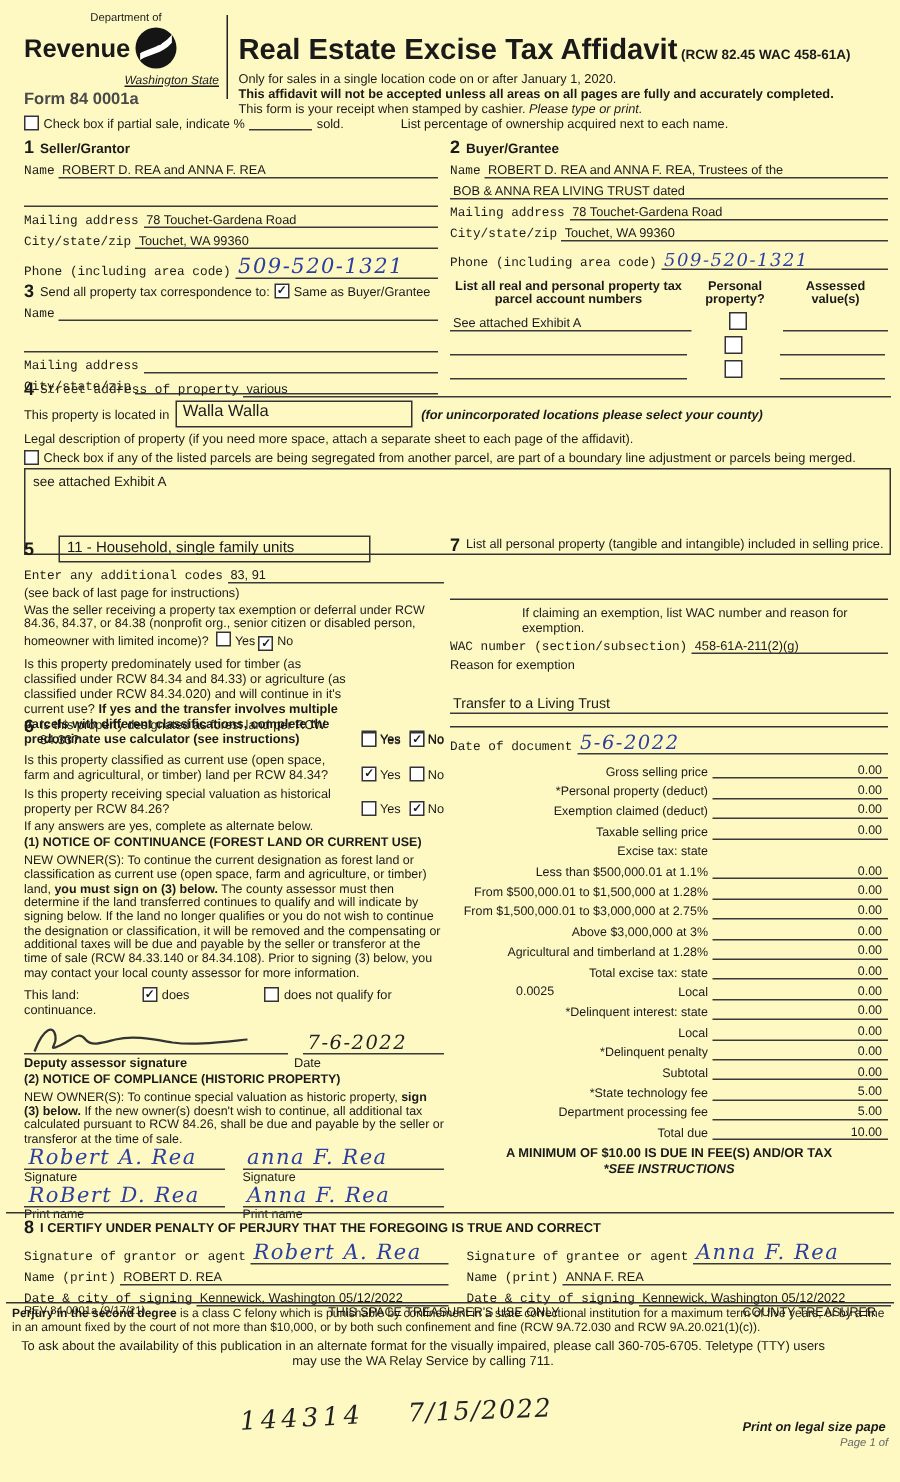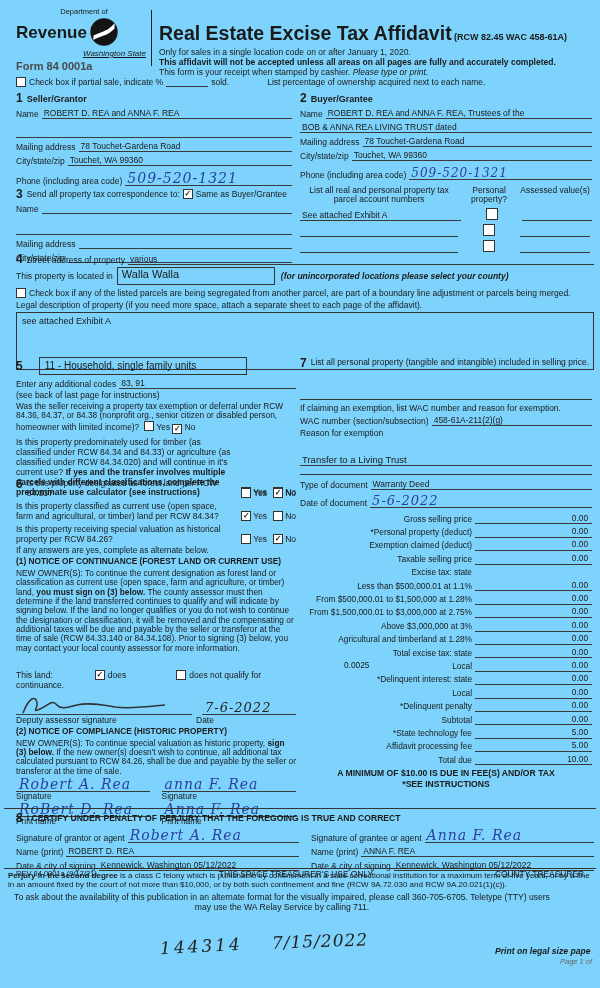--- a/index.html
+++ b/index.html
@@ -1,40 +1,40 @@
 <!DOCTYPE html>
 <html><head>
 <meta charset="utf-8">
 <style>
   html,body{margin:0;padding:0;background:#ddd;}
-  .page{position:relative;width:600px;height:988px;background:#7dd3fc;font-family:"Liberation Sans",sans-serif;color:#1a1a1a;font-size:8.5px;line-height:1.18;overflow:hidden;}
+  .page{position:relative;width:600px;height:988px;background:#fef9c3;font-family:"Liberation Sans",sans-serif;color:#1a1a1a;font-size:8.5px;line-height:1.18;overflow:hidden;}
   .abs{position:absolute;}
   .b{font-weight:bold;}
   .i{font-style:italic;}
   .small{font-size:7.5px;}
   .cb{display:inline-block;width:8px;height:8px;border:1px solid #333;font-size:8px;line-height:8px;text-align:center;vertical-align:-1px;font-weight:bold;flex:none;background:#fff;}
   .secnum{font-size:12px;font-weight:bold;margin-right:4px;line-height:1;}
   .sectitle{font-weight:bold;font-size:9px;}
   .fline{display:flex;align-items:flex-end;margin-top:3px;}
-  .flbl{white-space:nowrap;padding-right:3px;}
+  .flbl{white-space:nowrap;padding-right:3px;font-family:Liberation Mono, monospace;}
   .fval{flex:1;border-bottom:1px solid #3a3a3a;padding:0 2px;min-height:10px;}
   .hand{font-family:"DejaVu Serif",serif;font-style:italic;color:#2b3f9e;letter-spacing:1px;line-height:1;font-size:12px;}
   .hand.big{font-size:14px;}
   .hand.dark{color:#222;}
   .rule{border-top:1px solid #333;height:0;}
   .qrow{display:flex;margin-top:3px;}
   .qtext{flex:1;padding-right:4px;}
   .yn{white-space:nowrap;align-self:flex-end;display:flex;gap:2px;align-items:center;}
   .yn .cb{margin-left:4px;}
   .fee-row{display:flex;align-items:flex-end;height:13.4px;position:relative;font-size:8.3px;}
   .fee-rate{position:absolute;left:44px;bottom:1px;}
   .fee-lbl{width:172px;text-align:right;white-space:nowrap;}
   .fee-line{flex:1;border-bottom:1px solid #3a3a3a;display:flex;justify-content:flex-end;margin-left:3px;}
   .fee-val{padding-right:4px;}
-  .pc-head{display:flex;font-weight:normal;line-height:1.1;}
+  .pc-head{display:flex;font-weight:bold;line-height:1.1;justify-content:space-between;}
   .pc-row{display:flex;align-items:flex-end;height:16px;}
   .pline{border-bottom:1px solid #3a3a3a;min-height:10px;}
   .para{font-size:8.3px;line-height:1.13;margin-top:2px;}
   .sigcol{width:48%;}
   .sigline{border-bottom:1px solid #3a3a3a;min-height:14px;display:flex;align-items:flex-end;padding:0 3px;}
   .lbl-u{font-size:8.3px;}
   .box{border:1px solid #333;}
 </style>
 </head>
 <body>
@@ -173,25 +173,25 @@
     <div class="fline" style="margin-top:0;">
       <span class="secnum">4</span>
       <span class="flbl">Street address of property</span>
       <span class="fval">various</span>
     </div>
     <div style="display:flex;align-items:center;margin-top:2px;">
       <span>This property is located in</span>
       <span class="box" style="width:148px;height:14px;margin-left:4px;font-size:11px;padding:1px 4px;line-height:1;">Walla Walla</span>
       <span class="i b" style="margin-left:6px;">(for unincorporated locations please select your county)</span>
     </div>
+    <div style="margin-top:2px;">Legal description of property (if you need more space, attach a separate sheet to each page of the affidavit).</div>
     <div style="display:flex;align-items:flex-start;margin-top:3px;">
       <span class="cb"></span>
       <span style="margin-left:3px;flex:1;">Check box if any of the listed parcels are being segregated from another parcel, are part of a boundary line adjustment or parcels being merged.</span>
     </div>
-    <div style="margin-top:2px;">Legal description of property (if you need more space, attach a separate sheet to each page of the affidavit).</div>
     <div class="box" style="height:50px;margin-top:2px;padding:3px 5px;font-size:9px;">see attached Exhibit A</div>
   </div>
 
   <div class="abs" style="left:16px;top:357px;width:280px;">
     <div style="display:flex;align-items:center;">
       <span class="secnum">5</span>
       <span class="box" style="width:196px;margin-left:12px;font-size:10px;padding:2px 5px;">11 - Household, single family units</span>
     </div>
     <div class="fline">
         <span class="flbl">Enter any additional codes</span>
@@ -239,38 +239,38 @@
       <span class="yn">
           <span class="cb"></span>
           <span>Yes</span>
           <span class="cb">✓</span>
           <span>No</span>
         </span>
     </div>
     <div class="para">If any answers are yes, complete as alternate below.</div>
     <div class="para b">(1) NOTICE OF CONTINUANCE (FOREST LAND OR CURRENT USE)</div>
     <div class="para"><span>NEW OWNER(S): To continue the current designation as forest land or classification as current use (open space, farm and agriculture, or timber) land, </span><span class="b">you must sign on (3) below.</span><span> The county assessor must then determine if the land transferred continues to qualify and will indicate by signing below. If the land no longer qualifies or you do not wish to continue the designation or classification, it will be removed and the compensating or additional taxes will be due and payable by the seller or transferor at the time of sale (RCW 84.33.140 or 84.34.108). Prior to signing (3) below, you may contact your local county assessor for more information.</span></div>
-    <div style="display:flex;align-items:center;margin-top:17px;">
+    <div style="display:flex;align-items:center;margin-top:5px;">
       <span>This land:</span>
       <span class="cb" style="margin-left:42px;">✓</span>
       <span style="margin-left:3px;">does</span>
       <span class="cb" style="margin-left:50px;"></span>
       <span style="margin-left:3px;">does not qualify for</span>
     </div>
     <div>continuance.</div>
     <div style="display:flex;gap:10px;align-items:flex-end;margin-top:2px;">
       <span class="sigline" style="width:170px;">
         <svg width="150" height="24" viewBox="0 0 150 24" style="margin-bottom:-2px;">
             <path d="M4 21 C 10 5, 17 3, 18 11 C 19 17, 12 21, 21 17 C 30 13, 33 7, 38 13 C 42 18, 50 15, 58 13 C 70 10, 84 13, 96 15 C 110 17, 126 15, 146 13" fill="none" stroke="#333" stroke-width="1.5"></path>
           </svg>
       </span>
       <span class="sigline hand dark" style="width:88px;font-size:13px;">7-6-2022</span>
     </div>
     <div style="display:flex;gap:10px;">
-      <span style="width:170px;">Deputy assessor signature</span>
+      <span style="width:170px;font-weight:bold;">Deputy assessor signature</span>
       <span>Date</span>
     </div>
     <div class="para b">(2) NOTICE OF COMPLIANCE (HISTORIC PROPERTY)</div>
     <div class="para"><span>NEW OWNER(S): To continue special valuation as historic property, </span><span class="b">sign (3) below.</span><span> If the new owner(s) doesn't wish to continue, all additional tax calculated pursuant to RCW 84.26, shall be due and payable by the seller or transferor at the time of sale.</span></div>
     <div style="display:flex;justify-content:space-between;margin-top:1px;">
       <div class="sigcol">
         <div class="sigline hand big">Robert A. Rea</div>
         <div class="lbl-u">Signature</div>
         <div class="sigline hand big">RoBert D. Rea</div>
         <div class="lbl-u">Print name</div>
@@ -283,34 +283,30 @@
       </div>
     </div>
   </div>
 
   <div class="abs" style="left:300px;top:357px;width:292px;">
     <div style="display:flex;">
       <span class="secnum">7</span>
       <span style="flex:1;">List all personal property (tangible and intangible) included in selling price.</span>
     </div>
     <div class="rule" style="margin-top:30px;"></div>
-    <div style="margin-top:3px;">If claiming an exemption, list WAC number and reason for exemption.</div>
+    <div style="margin-top:3px;margin-left:48px;">If claiming an exemption, list WAC number and reason for exemption.</div>
     <div class="fline" style="margin-top:2px;">
         <span class="flbl">WAC number (section/subsection)</span>
         <span class="fval">458-61A-211(2)(g)</span>
       </div>
     <div style="margin-top:2px;">Reason for exemption</div>
     <div class="fline" style="margin-top:14px;height:14px;">
         <span class="fval" style="font-size:9.5px;">Transfer to a Living Trust</span>
       </div>
     <div class="rule" style="margin-top:8px;"></div>
-    <div class="fline" style="margin-top:4px;">
-        <span class="flbl">Type of document</span>
-        <span class="fval">Warranty Deed</span>
-      </div>
     <div class="fline" style="height:15px;">
         <span class="flbl">Date of document</span>
         <span class="fval hand" style="font-size:13px;">5-6-2022</span>
       </div>
     <div style="margin-top:3px;">
         <div class="fee-row">
           <span class="fee-lbl">Gross selling price</span>
           <span class="fee-line">
             <span class="fee-val">0.00</span>
           </span>
@@ -403,34 +399,34 @@
             <span class="fee-val">0.00</span>
           </span>
         </div>
         <div class="fee-row">
           <span class="fee-lbl">*State technology fee</span>
           <span class="fee-line">
             <span class="fee-val">5.00</span>
           </span>
         </div>
         <div class="fee-row">
-          <span class="fee-lbl">Affidavit processing fee</span>
+          <span class="fee-lbl">Department processing fee</span>
           <span class="fee-line">
             <span class="fee-val">5.00</span>
           </span>
         </div>
         <div class="fee-row">
           <span class="fee-lbl">Total due</span>
           <span class="fee-line">
             <span class="fee-val">10.00</span>
           </span>
         </div>
       </div>
     <div class="b" style="text-align:center;margin-top:3px;font-size:8.6px;">A MINIMUM OF $10.00 IS DUE IN FEE(S) AND/OR TAX</div>
-    <div class="b" style="text-align:center;font-size:8.6px;">*SEE INSTRUCTIONS</div>
+    <div class="b" style="text-align:center;font-size:8.6px;font-style:italic;">*SEE INSTRUCTIONS</div>
   </div>
 
   <div class="abs rule" style="left:4px;top:808px;width:592px;"></div>
   <div class="abs" style="left:16px;top:812px;width:578px;">
     <div style="display:flex;align-items:center;">
       <span class="secnum">8</span>
       <span class="b" style="font-size:8.6px;">I CERTIFY UNDER PENALTY OF PERJURY THAT THE FOREGOING IS TRUE AND CORRECT</span>
     </div>
     <div style="display:flex;justify-content:space-between;">
       <div style="width:283px;">

